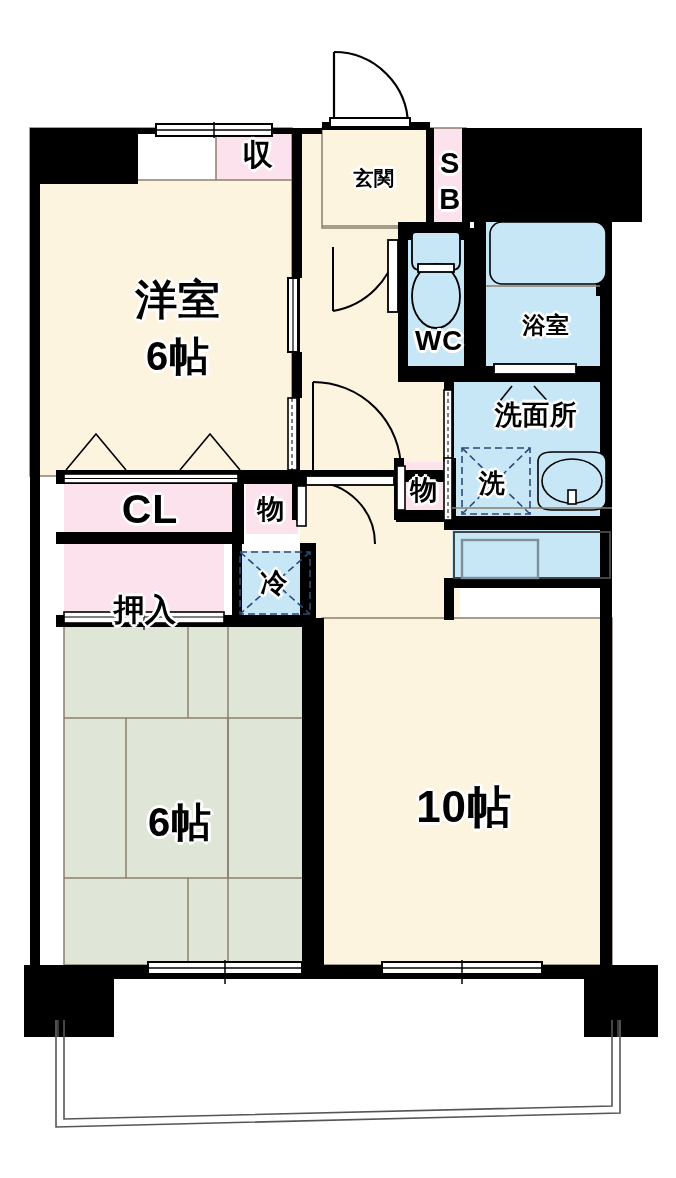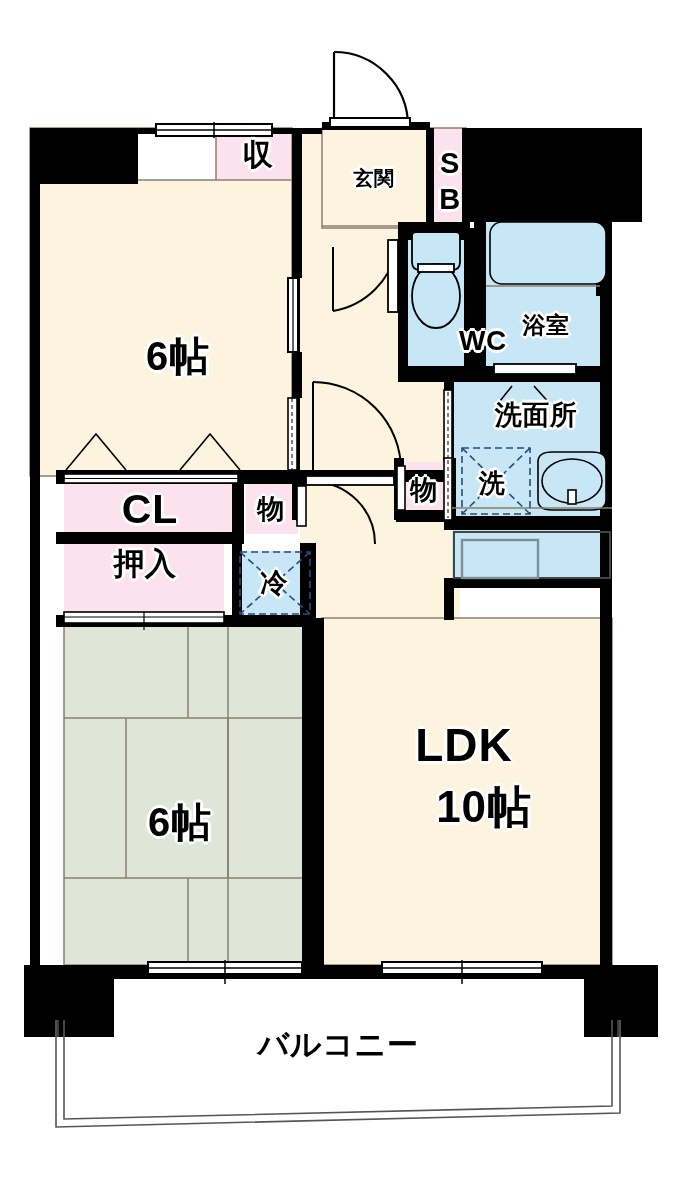--- a/index.html
+++ b/index.html
@@ -292,47 +292,46 @@
       <path d="M 64,1020 L 64,1119 L 612,1106 L 612,1020"></path>
       <line x1="56" y1="1020" x2="56" y2="1037"></line>
       <line x1="620" y1="1020" x2="620" y2="1037"></line>
     </g>
     <g stroke="#555" stroke-width="1.4" fill="none">
       <line x1="58" y1="1020" x2="58" y2="1037"></line>
       <line x1="618" y1="1020" x2="618" y2="1037"></line>
     </g>
   </svg>
 
+  <div class="lbl ctr" style="left:178px;top:300px;font-size:42px;">洋室</div>
   <div class="lbl ctr" style="left:178px;top:356px;font-size:40px;">6帖</div>
 
   <div class="lbl ctr" style="left:258px;top:155px;font-size:30px;">収</div>
 
   <div class="lbl ctr" style="left:374px;top:178px;font-size:20px;">玄関</div>
 
   <div class="lbl ctr" style="left:450px;top:163px;font-size:29px;">S</div>
   <div class="lbl ctr" style="left:450px;top:199px;font-size:29px;">B</div>
 
-  <div class="lbl ctr" style="left:439px;top:341px;font-size:28px;margin-left:44px;">WC</div>
+  <div class="lbl ctr" style="left:439px;top:341px;font-size:28px;">WC</div>
 
   <div class="lbl ctr" style="left:546px;top:325px;font-size:23px;">浴室</div>
 
   <div class="lbl ctr" style="left:536px;top:415px;font-size:27px;">洗面所</div>
 
   <div class="lbl ctr" style="left:492px;top:483px;font-size:26px;">洗</div>
 
   <div class="lbl ctr" style="left:150px;top:509px;font-size:41px;">CL</div>
 
   <div class="lbl ctr" style="left:271px;top:509px;font-size:27px;">物</div>
 
   <div class="lbl ctr" style="left:424px;top:490px;font-size:27px;">物</div>
 
-  <div class="lbl ctr" style="left:145px;top:564px;font-size:31px;">押入</div>
+  <div class="lbl ctr" style="left:145px;top:610px;font-size:31px;">押入</div>
 
   <div class="lbl ctr" style="left:274px;top:583px;font-size:27px;">冷</div>
 
   <div class="lbl ctr" style="left:180px;top:822px;font-size:40px;">6帖</div>
 
-  <div class="lbl ctr" style="left:464px;top:745px;font-size:46px;">LDK</div>
-  <div class="lbl ctr" style="left:464px;top:807px;font-size:44px;margin-left:20px;">10帖</div>
-
-  <div class="lbl ctr plain" style="left:338px;top:1045px;font-size:31px;">バルコニー</div>
+  <div class="lbl ctr" style="left:464px;top:807px;font-size:44px;">10帖</div>
+
 
 </div>
 
 </body></html>

